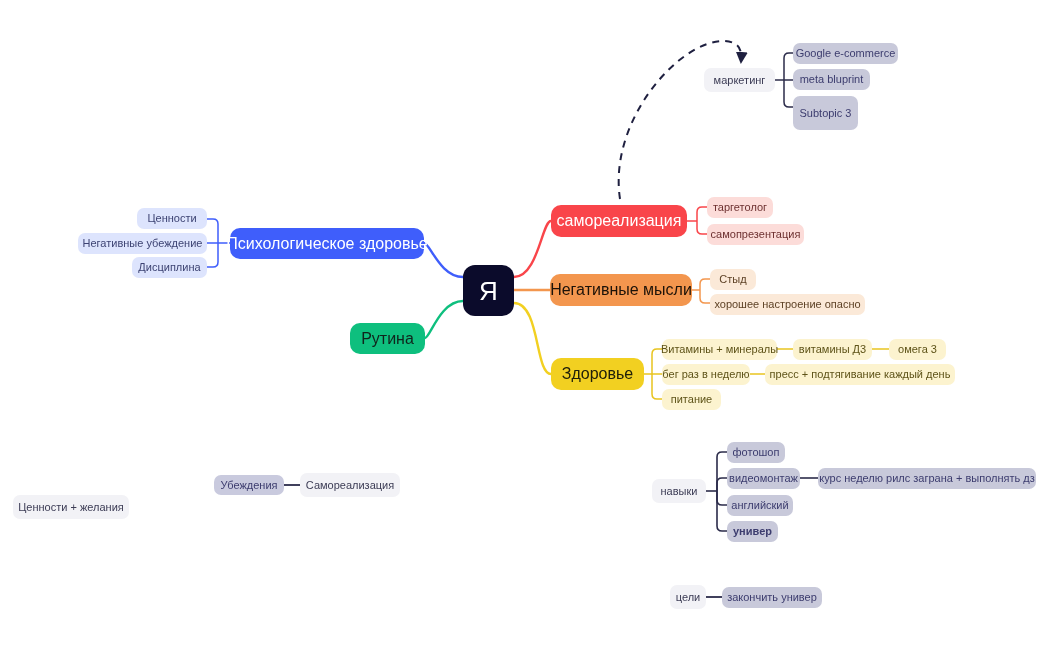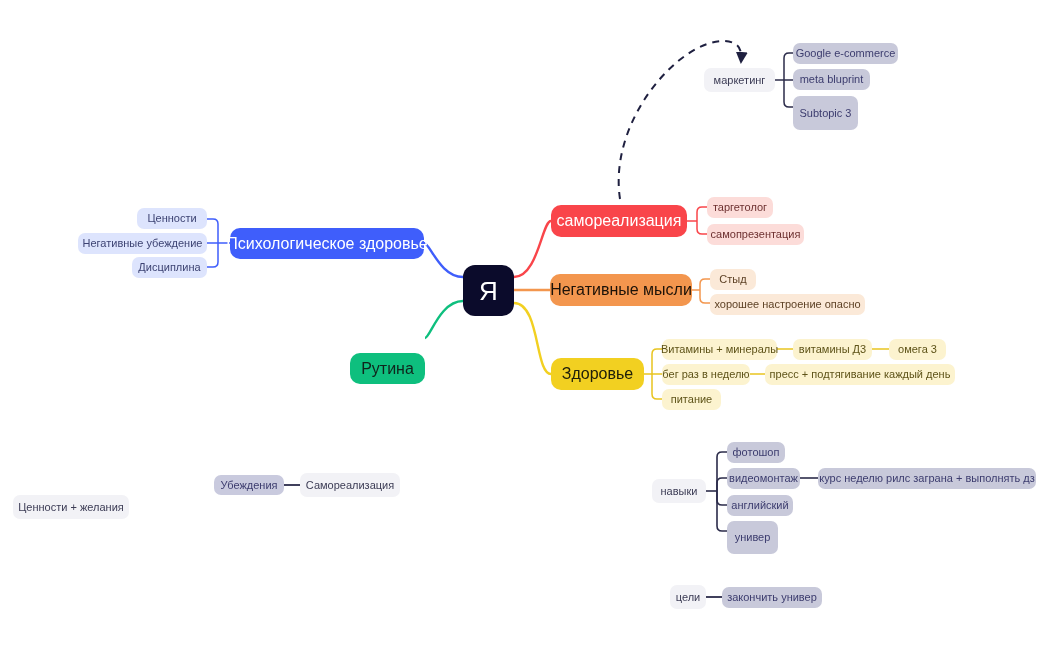--- a/index.html
+++ b/index.html
@@ -144,21 +144,21 @@
   <div class="node n-l2 p-blue" style="left:137px; top:208px; width:70px; height:21px;">
     <span>Ценности</span>
   </div>
   <div class="node n-l2 p-blue" style="left:78px; top:233px; width:129px; height:21px;">
     <span>Негативные убеждение</span>
   </div>
   <div class="node n-l2 p-blue" style="left:132px; top:257px; width:75px; height:21px;">
     <span>Дисциплина</span>
   </div>
 
-  <div class="node n-l1 n-green" style="left:350px; top:323px; width:75px; height:31px;margin-top:30px;">
+  <div class="node n-l1 n-green" style="left:350px; top:323px; width:75px; height:31px;">
     <span>Рутина</span>
   </div>
 
   <div class="node n-l1 n-red" style="left:551px; top:205px; width:136px; height:32px;">
     <span>самореализация</span>
   </div>
   <div class="node n-l2 p-red" style="left:707px; top:197px; width:66px; height:21px;">
     <span>таргетолог</span>
   </div>
   <div class="node n-l2 p-red" style="left:707px; top:224px; width:97px; height:21px;">
@@ -229,21 +229,21 @@
   </div>
   <div class="node n-l3 p-grayd" style="left:727px; top:468px; width:73px; height:21px;">
     <span>видеомонтаж</span>
   </div>
   <div class="node n-l3 p-grayd" style="left:818px; top:468px; width:218px; height:21px;">
     <span>курс неделю рилс заграна + выполнять дз</span>
   </div>
   <div class="node n-l3 p-grayd" style="left:727px; top:495px; width:66px; height:21px;">
     <span>английский</span>
   </div>
-  <div class="node n-l3 p-grayd" style="left:727px; top:521px; width:51px; height:33px;">
+  <div class="node n-l3 p-grayd" style="left:727px; top:521px; width:51px; height:21px;font-weight:bold;">
     <span>универ</span>
   </div>
 
   <div class="node n-l2 p-grayl" style="left:670px; top:585px; width:36px; height:24px;">
     <span>цели</span>
   </div>
   <div class="node n-l3 p-grayd" style="left:722px; top:587px; width:100px; height:21px;">
     <span>закончить универ</span>
   </div>
 

